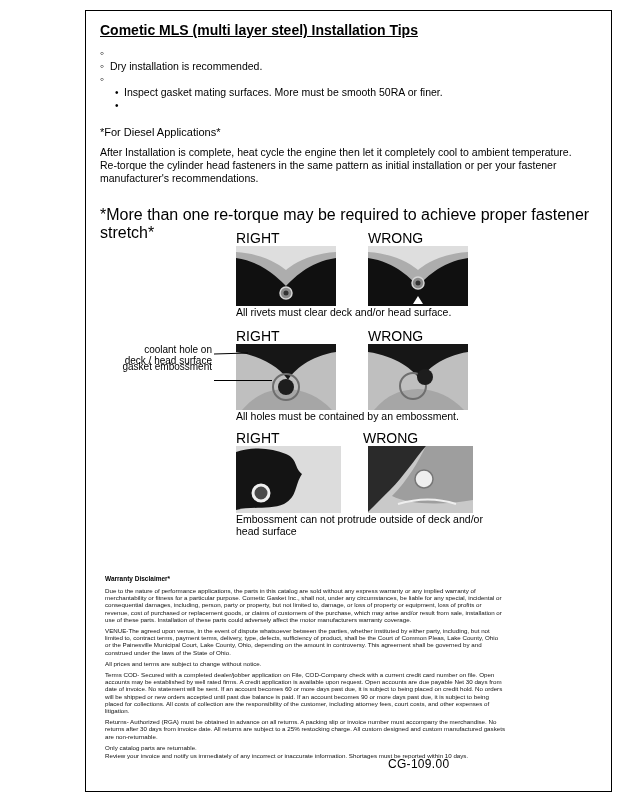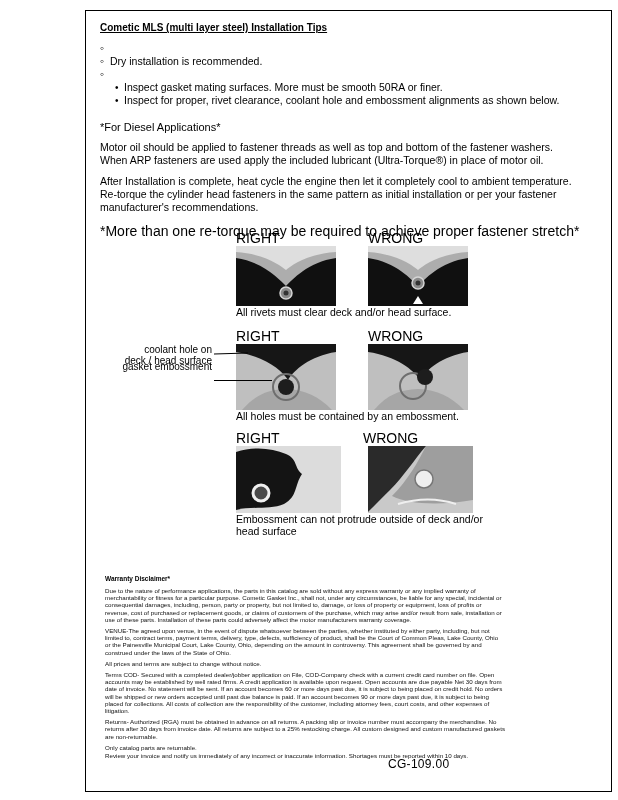--- a/index.html
+++ b/index.html
@@ -2,31 +2,31 @@
 <html><head>
 <meta charset="utf-8">
 <style>
   * { margin:0; padding:0; box-sizing:border-box; }
   html,body { background:#ffffff; }
   body { font-family:"Liberation Sans", sans-serif; color:#000; }
   .page { position:relative; width:618px; height:800px; background:#fff; overflow:hidden; }
   .frame { position:absolute; left:85px; top:10px; width:527px; height:782px; border:1px solid #000; }
   .content { position:absolute; left:100px; top:22px; width:505px; }
 
-  .doc-title { font-size:10px; font-weight:bold; text-decoration:underline; margin-bottom:9px; }
+  .doc-title { font-size:14px; font-weight:bold; text-decoration:underline; margin-bottom:9px; }
 
   ul { list-style:none; }
   .tips li, .subtips li { display:flex; font-size:10.5px; line-height:13px; }
   .b-circle { width:10px; font-size:12px; line-height:13px; }
   .b-dot { width:9px; font-size:10px; line-height:13px; }
   .subtips { margin-left:15px; }
 
   .diesel-heading { font-size:11px; font-weight:normal; margin-top:14px; }
   .para { font-size:10.5px; line-height:13px; width:478px; margin-top:8px; }
-  .note { font-size:14px; margin-top:9px; }
+  .note { font-size:16px; margin-top:21px; }
 
   .figures { position:absolute; top:208px; left:0; width:505px; }
   .fig-row { position:relative; }
   .fig-row.r1 { margin-bottom:10px; }
   .fig-row.r2 { margin-bottom:8px; }
   .pair-labels { display:flex; margin-left:136px; height:16px; }
   .pair-labels span { width:100px; text-align:left; font-size:14px; }
   .pair-labels.g32 span + span { margin-left:32px; }
   .pair-labels.g27 span + span { margin-left:27px; }
   .pair-imgs { display:flex; margin-left:136px; }
@@ -73,26 +73,24 @@
       </li>
     </ul>
 
     <ul class="subtips">
       <li>
         <span class="b-dot">•</span>
         <span>Inspect gasket mating surfaces.  More must be smooth 50RA or finer.</span>
       </li>
       <li>
         <span class="b-dot">•</span>
-        <span>Inspect for proper, rivet clearance, coolant hole and embossment alignments as shown below.</span>
       </li>
     </ul>
 
     <h2 class="diesel-heading">*For Diesel Applications*</h2>
-    <p class="para">Motor oil should be applied to fastener threads as well as top and bottom of the fastener washers. When ARP fasteners are used apply the included lubricant (Ultra-Torque®) in place of motor oil.</p>
     <p class="para">After Installation is complete, heat cycle the engine then let it completely cool to ambient temperature. Re-torque the cylinder head fasteners in the same pattern as initial installation or per your fastener manufacturer's recommendations.</p>
     <p class="note">*More than one re-torque may be required to achieve proper fastener stretch*</p>
 
     <div class="figures">
 
       <div class="fig-row r1">
         <div class="pair-labels g32">
           <span>RIGHT</span>
           <span>WRONG</span>
         </div>

